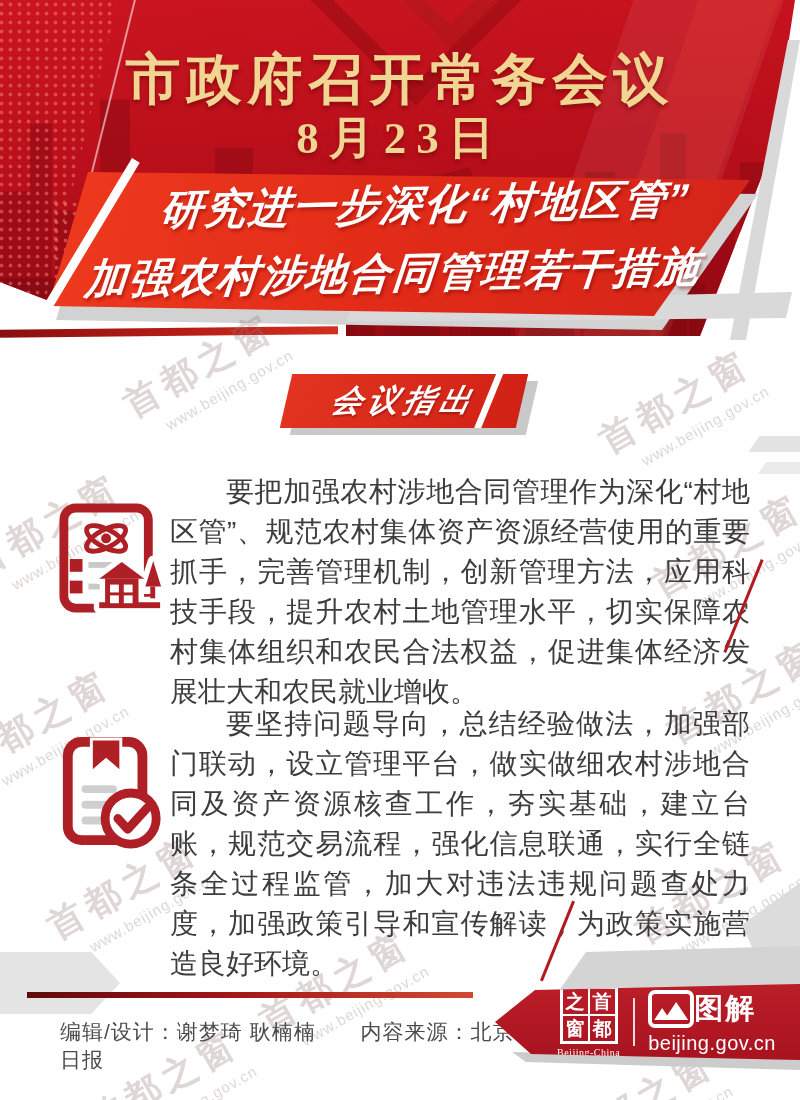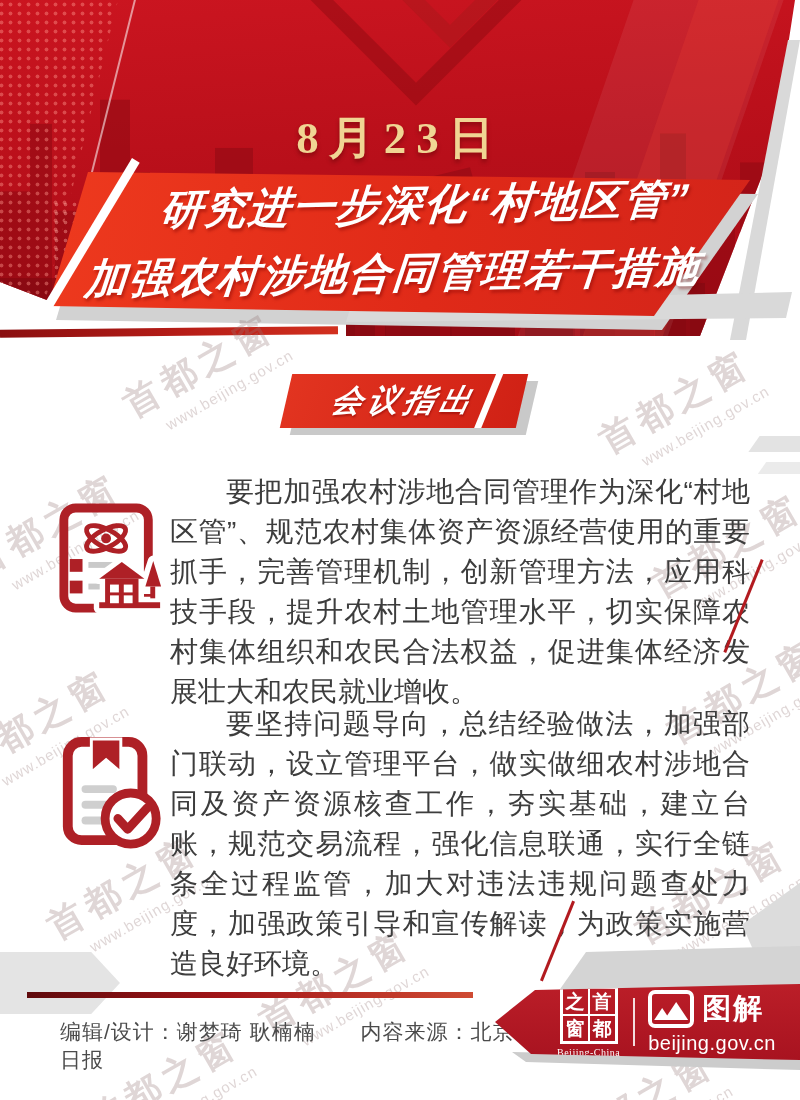--- a/index.html
+++ b/index.html
@@ -113,21 +113,21 @@
     display:flex;align-items:center;gap:13px;padding-left:62px;box-sizing:border-box;}
   .seal{display:grid;grid-template-columns:27px 27px;border:2px solid #fff;}
   .seal span{width:27px;height:27px;border:1px solid #fff;color:#fff;box-sizing:border-box;
     font-family:"Liberation Serif","DejaVu Serif",serif;font-weight:700;font-size:19px;
     display:flex;align-items:center;justify-content:center;}
   .seal-block{display:flex;flex-direction:column;align-items:center;}
   .seal-caption{color:#fff;font-family:"Liberation Serif","DejaVu Serif",serif;font-size:10px;
     margin-top:3px;letter-spacing:.5px;}
   .vdiv{width:2px;height:48px;background:rgba(255,255,255,.85);}
   .brand{display:flex;flex-direction:column;}
-  .brand-top{display:flex;align-items:center;gap:8px;}
+  .brand-top{display:flex;align-items:center;gap:0;}
   .imgicon{width:46px;height:38px;border:4px solid #fff;border-radius:7px;position:relative;
     overflow:hidden;box-sizing:border-box;}
   .mtn{position:absolute;bottom:4px;background:#fff;}
   .mtn1{left:2px;width:16px;height:12px;clip-path:polygon(50% 0,100% 100%,0 100%);}
   .mtn2{left:12px;width:24px;height:18px;clip-path:polygon(50% 0,100% 100%,0 100%);}
   .brand-name{color:#fff;font-weight:700;font-size:29px;letter-spacing:2px;}
   .brand-site{color:#fff;font-size:20px;margin-top:3px;letter-spacing:.5px;}
 </style>
 </head>
 <body>
@@ -172,20 +172,21 @@
           <rect x="710" y="243" width="90" height="37"></rect>
       </g>
     </svg>
     <div class="hdr-dots"></div>
     <div class="hdr-dots2"></div>
     <div class="hdr-line"></div>
     <div class="chev chev1"></div>
     <div class="chev chev2"></div>
     <div class="hdr-band"></div>
     <div class="hdr-band2"></div>
+    <div class="title">市政府召开常务会议</div>
     <div class="date">8月23日</div>
   </div>
 
   <div class="edge-gray"></div>
 
   <div class="banner-shadow"></div>
   <div class="banner-shadow-band"></div>
   <div class="banner"></div>
   <div class="banner-slash"></div>
   <div class="banner-text">

